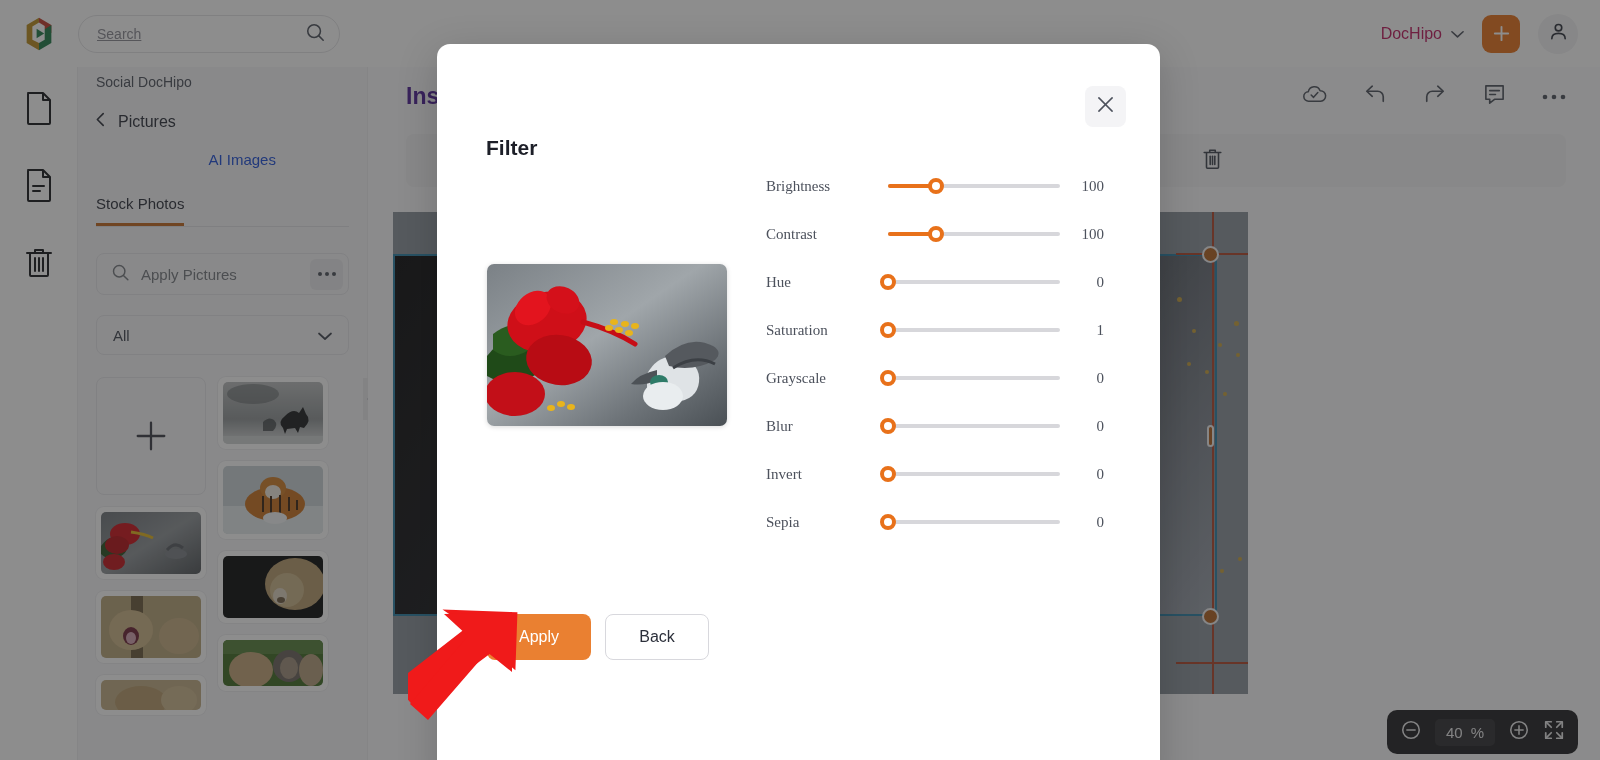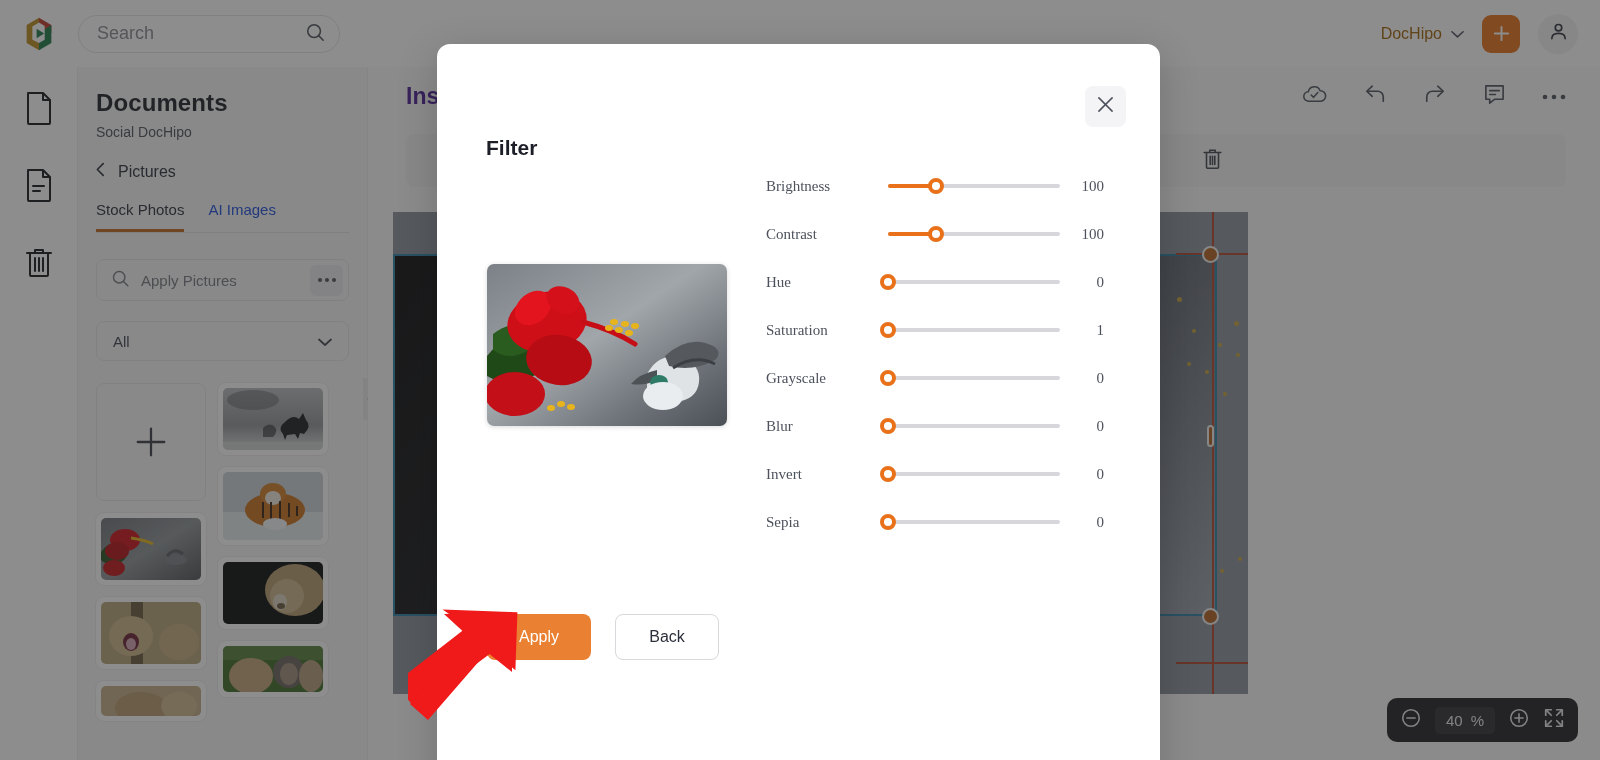--- a/index.html
+++ b/index.html
@@ -19,25 +19,25 @@
     position: absolute; left: 0; top: 0; width: 1600px; height: 67px;
     background: #ffffff; display: flex; align-items: center;
   }
   .logo-wrap { width: 78px; display: flex; justify-content: center; align-items: center; }
   .logo { width: 38px; height: 38px; position: relative; }
 
   .search-box {
     width: 262px; height: 38px; border: 1px solid #e3e3e6; border-radius: 19px;
     display: flex; align-items: center; padding: 0 14px 0 18px; background: #fff;
   }
-  .search-box .ph { flex: 1; font-size: 18px; color: #8a8a93; }
+  .search-box .ph { flex: 1; font-size: 14px; color: #8a8a93; text-decoration: underline; }
   .topbar-right {
     margin-left: auto; display: flex; align-items: center; gap: 18px; padding-right: 22px;
   }
-  .brand-sel { display: flex; align-items: center; gap: 9px; font-size: 16px; color: #a16207; cursor: pointer; }
+  .brand-sel { display: flex; align-items: center; gap: 9px; font-size: 16px; color: #be185d; cursor: pointer; }
   .plus-btn {
     width: 38px; height: 38px; border-radius: 9px; background: #e8711a;
     display: flex; align-items: center; justify-content: center;
   }
   .avatar-btn {
     width: 40px; height: 40px; border-radius: 50%; background: #f2f2f4;
     display: flex; align-items: center; justify-content: center;
   }
 
   
@@ -55,21 +55,21 @@
   
   .panel {
     position: absolute; left: 78px; top: 67px; width: 290px; height: 693px;
     background: #f7f7f9; border-right: 1px solid #ededf0;
   }
   .panel-title { font-size: 24px; font-weight: bold; color: #1d1f28; padding: 22px 0 0 18px; letter-spacing: .1px; }
   .panel-sub { font-size: 14px; color: #4c515c; padding: 7px 0 0 18px; }
   .crumb { display: flex; align-items: center; gap: 13px; padding: 22px 0 0 18px; font-size: 16px; color: #2b2f3a; }
   .tabs { display: flex; margin: 20px 18px 0 18px; border-bottom: 1px solid #e2e2e6; gap: 24px; }
   .tab { font-size: 15px; color: #1d4ed8; padding-bottom: 11px; }
-  .tab.active { color: #2b2f3a; border-bottom: 3px solid #c1661d; }
+  .tab.active { color: #2b2f3a; border-bottom: 3px solid #c1661d; margin-top: 44px; }
   .pic-search {
     margin: 26px 18px 0 18px; height: 42px; border: 1px solid #e5e5e9; border-radius: 8px;
     display: flex; align-items: center; padding: 0 5px 0 14px; background: #f7f7f9;
   }
   .pic-search .ph { flex: 1; font-size: 15px; color: #75797f; padding-left: 11px; }
   .dots-btn {
     width: 33px; height: 31px; border-radius: 6px; background: #eaeaee;
     display: flex; align-items: center; justify-content: center; gap: 3px;
   }
   .dot { width: 4px; height: 4px; border-radius: 50%; background: #4c515c; }
@@ -126,21 +126,21 @@
     position: absolute; width: 17px; height: 17px; border-radius: 50%;
     background: #b0601e; border: 2px solid #f0f0f2;
   }
   .handle-bar {
     position: absolute; width: 7px; height: 22px; border-radius: 4px;
     background: #b0601e; border: 2px solid #f0f0f2;
   }
   .speck { position: absolute; background: #c9a23c; border-radius: 50%; }
 
   .zoombar {
-    position: absolute; right: 22px; bottom: 18px; height: 44px; padding: 0 13px;
+    position: absolute; right: 22px; bottom: 6px; height: 44px; padding: 0 13px;
     background: #1f1f22; border-radius: 10px; display: flex; align-items: center; gap: 13px;
   }
   .zoom-pct {
     background: #2e2e32; border-radius: 5px; padding: 5px 11px;
     font-size: 15px; color: #e8e8ea; display: flex; gap: 8px;
   }
 
   
   .overlay { position: absolute; inset: 0; background: rgba(40,40,40,0.53); }
   .modal {
@@ -159,21 +159,21 @@
   .sliders { position: absolute; left: 329px; top: 118px; width: 360px; }
   .srow { display: flex; align-items: center; height: 48px; font-family: Liberation Serif, serif; }
   .slabel { width: 122px; font-size: 15px; color: #4c515c; }
   .strack { position: relative; width: 172px; height: 4px; background: #d7d7db; border-radius: 2px; }
   .sfill { position: absolute; left: 0; top: 0; height: 4px; background: #e8711a; border-radius: 2px; }
   .sthumb {
     position: absolute; top: 50%; width: 16px; height: 16px; border-radius: 50%;
     background: #fff; border: 4px solid #e8711a; transform: translate(-50%,-50%);
   }
   .sval { width: 66px; text-align: right; padding-right: 22px; font-size: 15px; color: #4c515c; }
-  .modal-actions { position: absolute; left: 50px; top: 570px; display: flex; gap: 24px; }
+  .modal-actions { position: absolute; left: 50px; top: 570px; display: flex; gap: 14px; }
   .btn-apply {
     width: 104px; height: 46px; background: #ea8031; border-radius: 8px; color: #fff;
     font-size: 16px; display: flex; align-items: center; justify-content: center; border: none;
   }
   .btn-back {
     width: 104px; height: 46px; background: #fff; border: 1px solid #d8d8dd; border-radius: 8px;
     color: #2b2f3a; font-size: 16px; display: flex; align-items: center; justify-content: center;
   }
   .arrow { position: absolute; left: 408px; top: 608px; }
 </style>
@@ -250,21 +250,20 @@
           <path d="M12 8 V5 h8 v3" stroke-linejoin="round"></path>
           <path d="M7 8 v22 a1 1 0 0 0 1 1 h16 a1 1 0 0 0 1 -1 V8" stroke-linejoin="round"></path>
           <line x1="12" y1="13" x2="12" y2="26" stroke-linecap="round"></line>
           <line x1="16" y1="13" x2="16" y2="26" stroke-linecap="round"></line>
           <line x1="20" y1="13" x2="20" y2="26" stroke-linecap="round"></line>
         </svg>
       </div>
     </div>
 
     <div class="panel">
-      <div class="panel-title">Documents</div>
       <div class="panel-sub">Social DocHipo</div>
 
       <div class="crumb">
         <span>
           <svg width="9" height="15" viewBox="0 0 10 16" fill="none" stroke="#2b2f3a" stroke-width="1.8">
             <polyline points="8,1.5 1.5,8 8,14.5" stroke-linecap="round" stroke-linejoin="round"></polyline>
           </svg>
         </span>
         <span>Pictures</span>
       </div>

